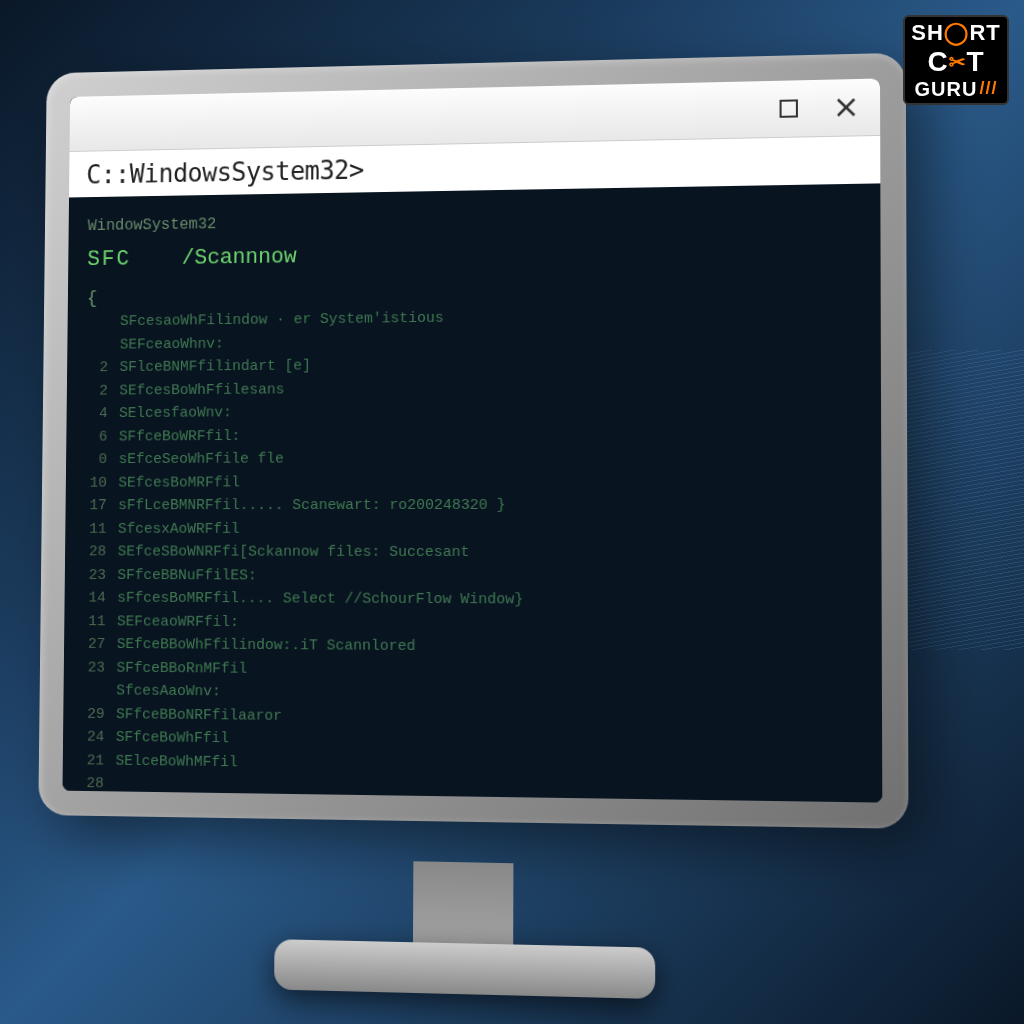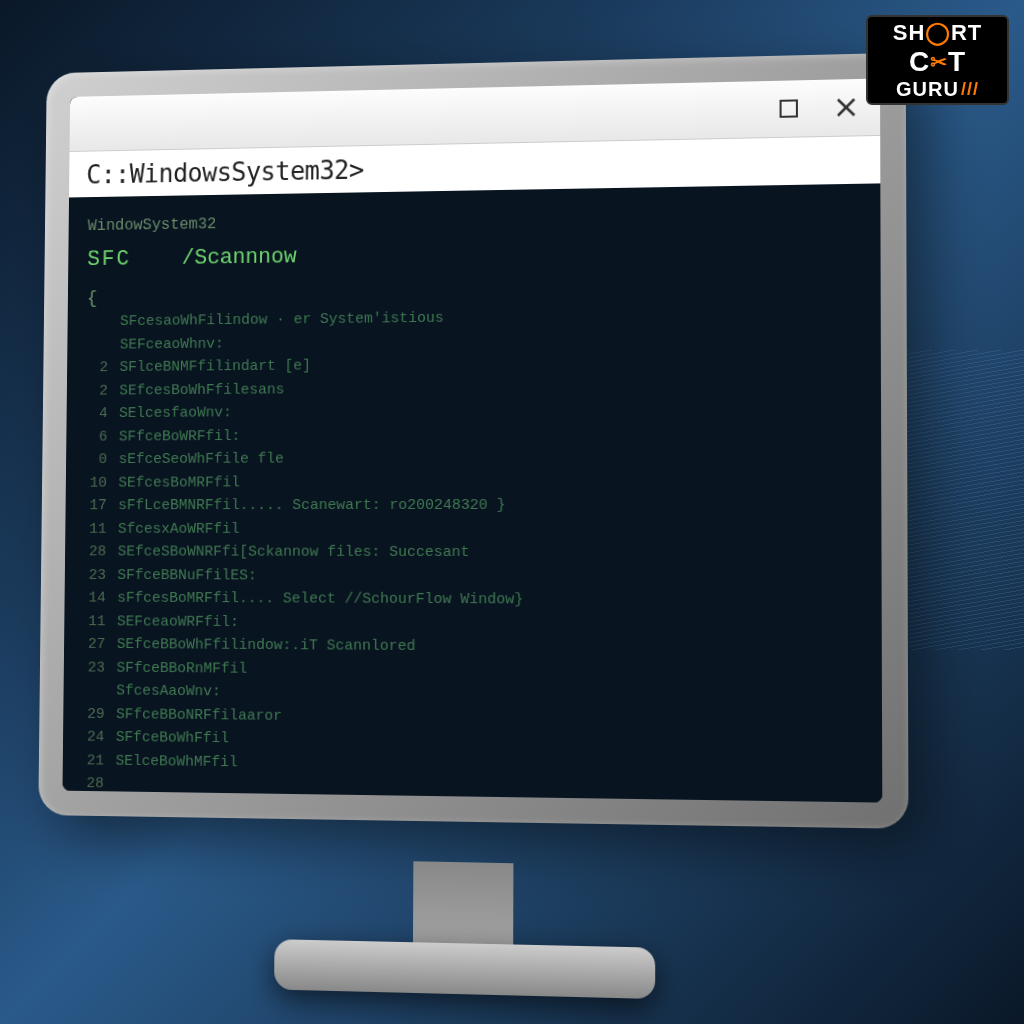--- a/index.html
+++ b/index.html
@@ -20,37 +20,37 @@
         transparent,
         transparent 3px,
         rgba(100,150,200,0.2) 3px,
         rgba(100,150,200,0.2) 4px
       );
     }
     .logo {
       position: absolute;
       top: 15px;
       right: 15px;
-      width: 143px;
+      width: 106px;
       height: 90px;
       background: #000;
       border-radius: 6px;
       display: flex;
       flex-direction: column;
       align-items: center;
       justify-content: center;
       color: #fff;
       font-family: Arial, sans-serif;
       font-weight: bold;
       border: 2px solid #333;
       z-index: 100;
     }
     .logo-line1 { font-size: 22px; letter-spacing: 1px; display: flex; align-items: center; }
     .logo-line2 { font-size: 28px; letter-spacing: 1px; display: flex; align-items: center; }
-    .logo-line3 { font-size: 20px; letter-spacing: 1px; display: flex; align-items: center; }
+    .logo-line3 { font-size: 20px; letter-spacing: 1px; display: flex; align-items: flex-start; }
     .logo-o { color: #ff7a00; }
     .logo-scissors { color: #ff7a00; font-size: 20px; }
     .logo-slashes { color: #ff7a00; font-size: 18px; margin-left: 2px; }
     .monitor-wrap {
       position: absolute;
       left: 30px;
       top: 60px;
       width: 920px;
       height: 920px;
       perspective: 2000px;

